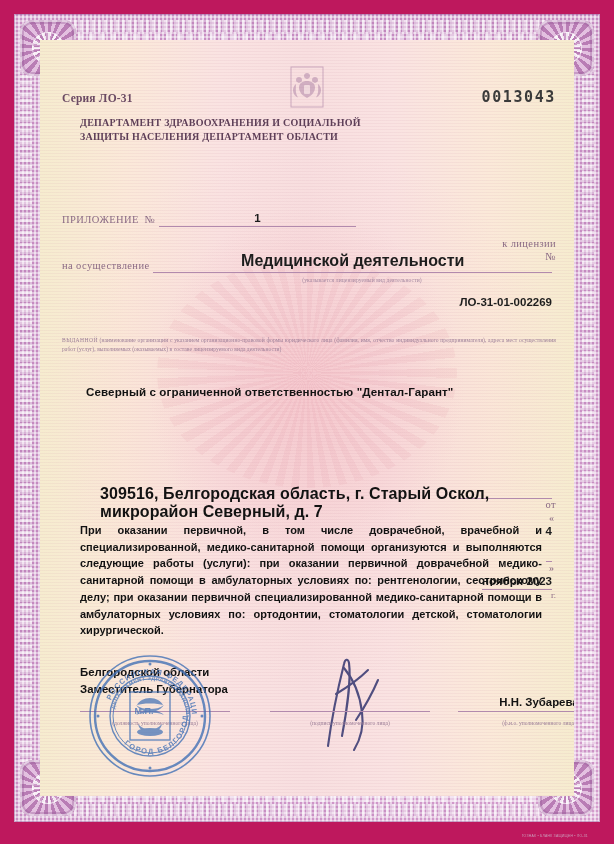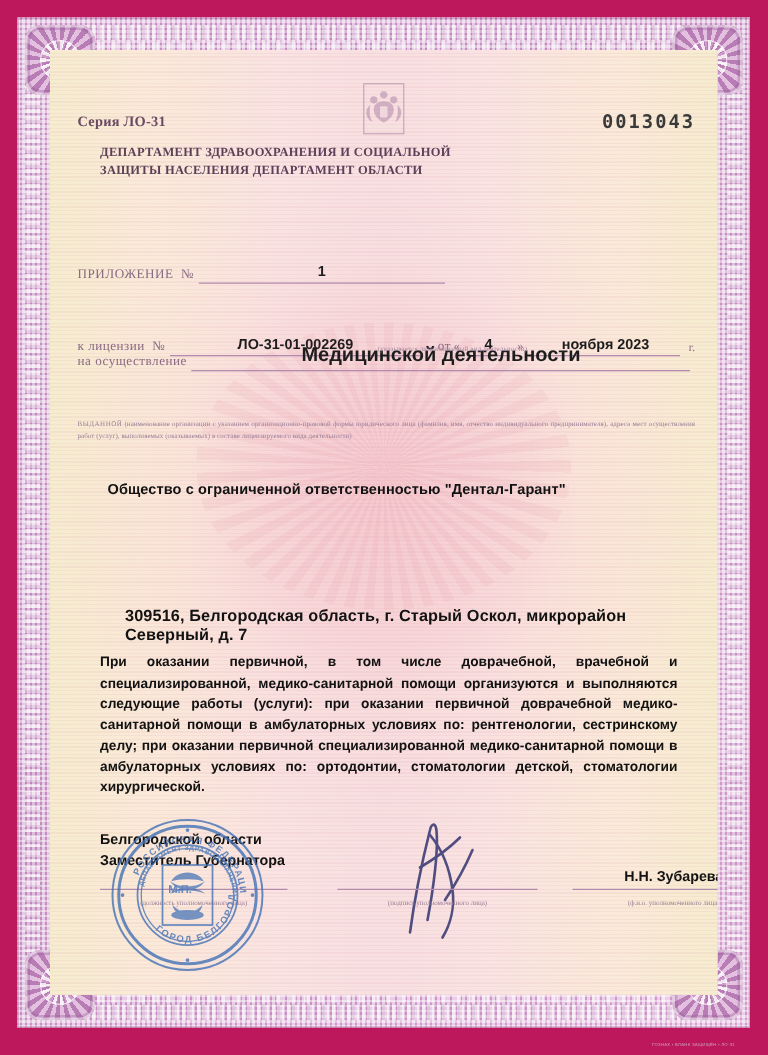--- a/index.html
+++ b/index.html
@@ -183,21 +183,21 @@
   }
   .legal .cap{text-transform:uppercase;letter-spacing:.4px;}
 
   
   .org{
     position:absolute;left:46px;right:30px;top:345px;
     font-size:11.6px;font-weight:700;color:#121212;letter-spacing:.1px;
   }
   .addr{
     position:absolute;left:60px;right:30px;top:445px;
-    font-size:13px;font-weight:700;color:#121212;letter-spacing:.1px;
+    font-size:16px;font-weight:700;color:#121212;letter-spacing:.1px;
   }
 
   
   .body-par{
     position:absolute;left:40px;right:32px;top:482px;
     font-size:11px;font-weight:700;color:#121212;
     line-height:1.52;text-align:justify;
   }
 
   
@@ -292,45 +292,45 @@
         <div>ЗАЩИТЫ НАСЕЛЕНИЯ ДЕПАРТАМЕНТ ОБЛАСТИ</div>
       </div>
 
       <div class="row" style="top:172px;">
         <span class="lbl caps">ПРИЛОЖЕНИЕ</span>
         <span class="lbl" style="padding-left:6px;">№</span>
         <span class="fill" style="max-width:200px;">1</span>
         <span style="flex:1;"></span>
       </div>
 
-      <div class="row" style="top:198px;">
+      <div class="row" style="top:198px;flex-direction:column;">
         <span class="lbl">к лицензии</span>
         <span class="lbl" style="padding-left:6px;">№</span>
         <span class="fill" style="flex:0 0 200px;margin-top:32px;">ЛО-31-01-002269</span>
         <span class="lbl" style="padding-left:10px;">от</span>
         <span class="quote">«</span>
         <span class="fill" style="flex:0 0 34px;">4</span>
         <span class="quote">»</span>
         <span class="fill" style="flex:1;">ноября 2023</span>
         <span class="suffix">г.</span>
       </div>
 
-      <div class="row" style="top:236px;">
+      <div class="row" style="top:212px;">
         <span class="lbl">на осуществление</span>
         <span class="fill" style="flex:1;font-size:16px;">Медицинской деятельности</span>
       </div>
       <div class="tiny" style="left:150px;right:40px;top:236px;">(указывается лицензируемый вид деятельности)</div>
 
 
       <div class="legal">
         <span class="cap">ВЫДАННОЙ</span>
         <span>(наименование организации с указанием организационно-правовой формы юридического лица (фамилия, имя, отчество индивидуального предпринимателя), адреса мест осуществления работ (услуг), выполняемых (оказываемых) в составе лицензируемого вида деятельности)</span>
       </div>
 
-      <div class="org">Общество с ограниченной ответственностью "Дентал-Гарант"</div>
+      <div class="org">Северный с ограниченной ответственностью "Дентал-Гарант"</div>
 
       <div class="addr">309516, Белгородская область, г. Старый Оскол, микрорайон Северный, д. 7</div>
 
       <div class="body-par">При оказании первичной, в том числе доврачебной, врачебной и специализированной, медико-санитарной помощи организуются и выполняются следующие работы (услуги): при оказании первичной доврачебной медико-санитарной помощи в амбулаторных условиях по: рентгенологии, сестринскому делу; при оказании первичной специализированной медико-санитарной помощи в амбулаторных условиях по: ортодонтии, стоматологии детской, стоматологии хирургической.</div>
 
       <div class="sig-wrap">
         <div class="sig-title">
           <div>Белгородской области</div>
           <div>Заместитель Губернатора</div>
         </div>

